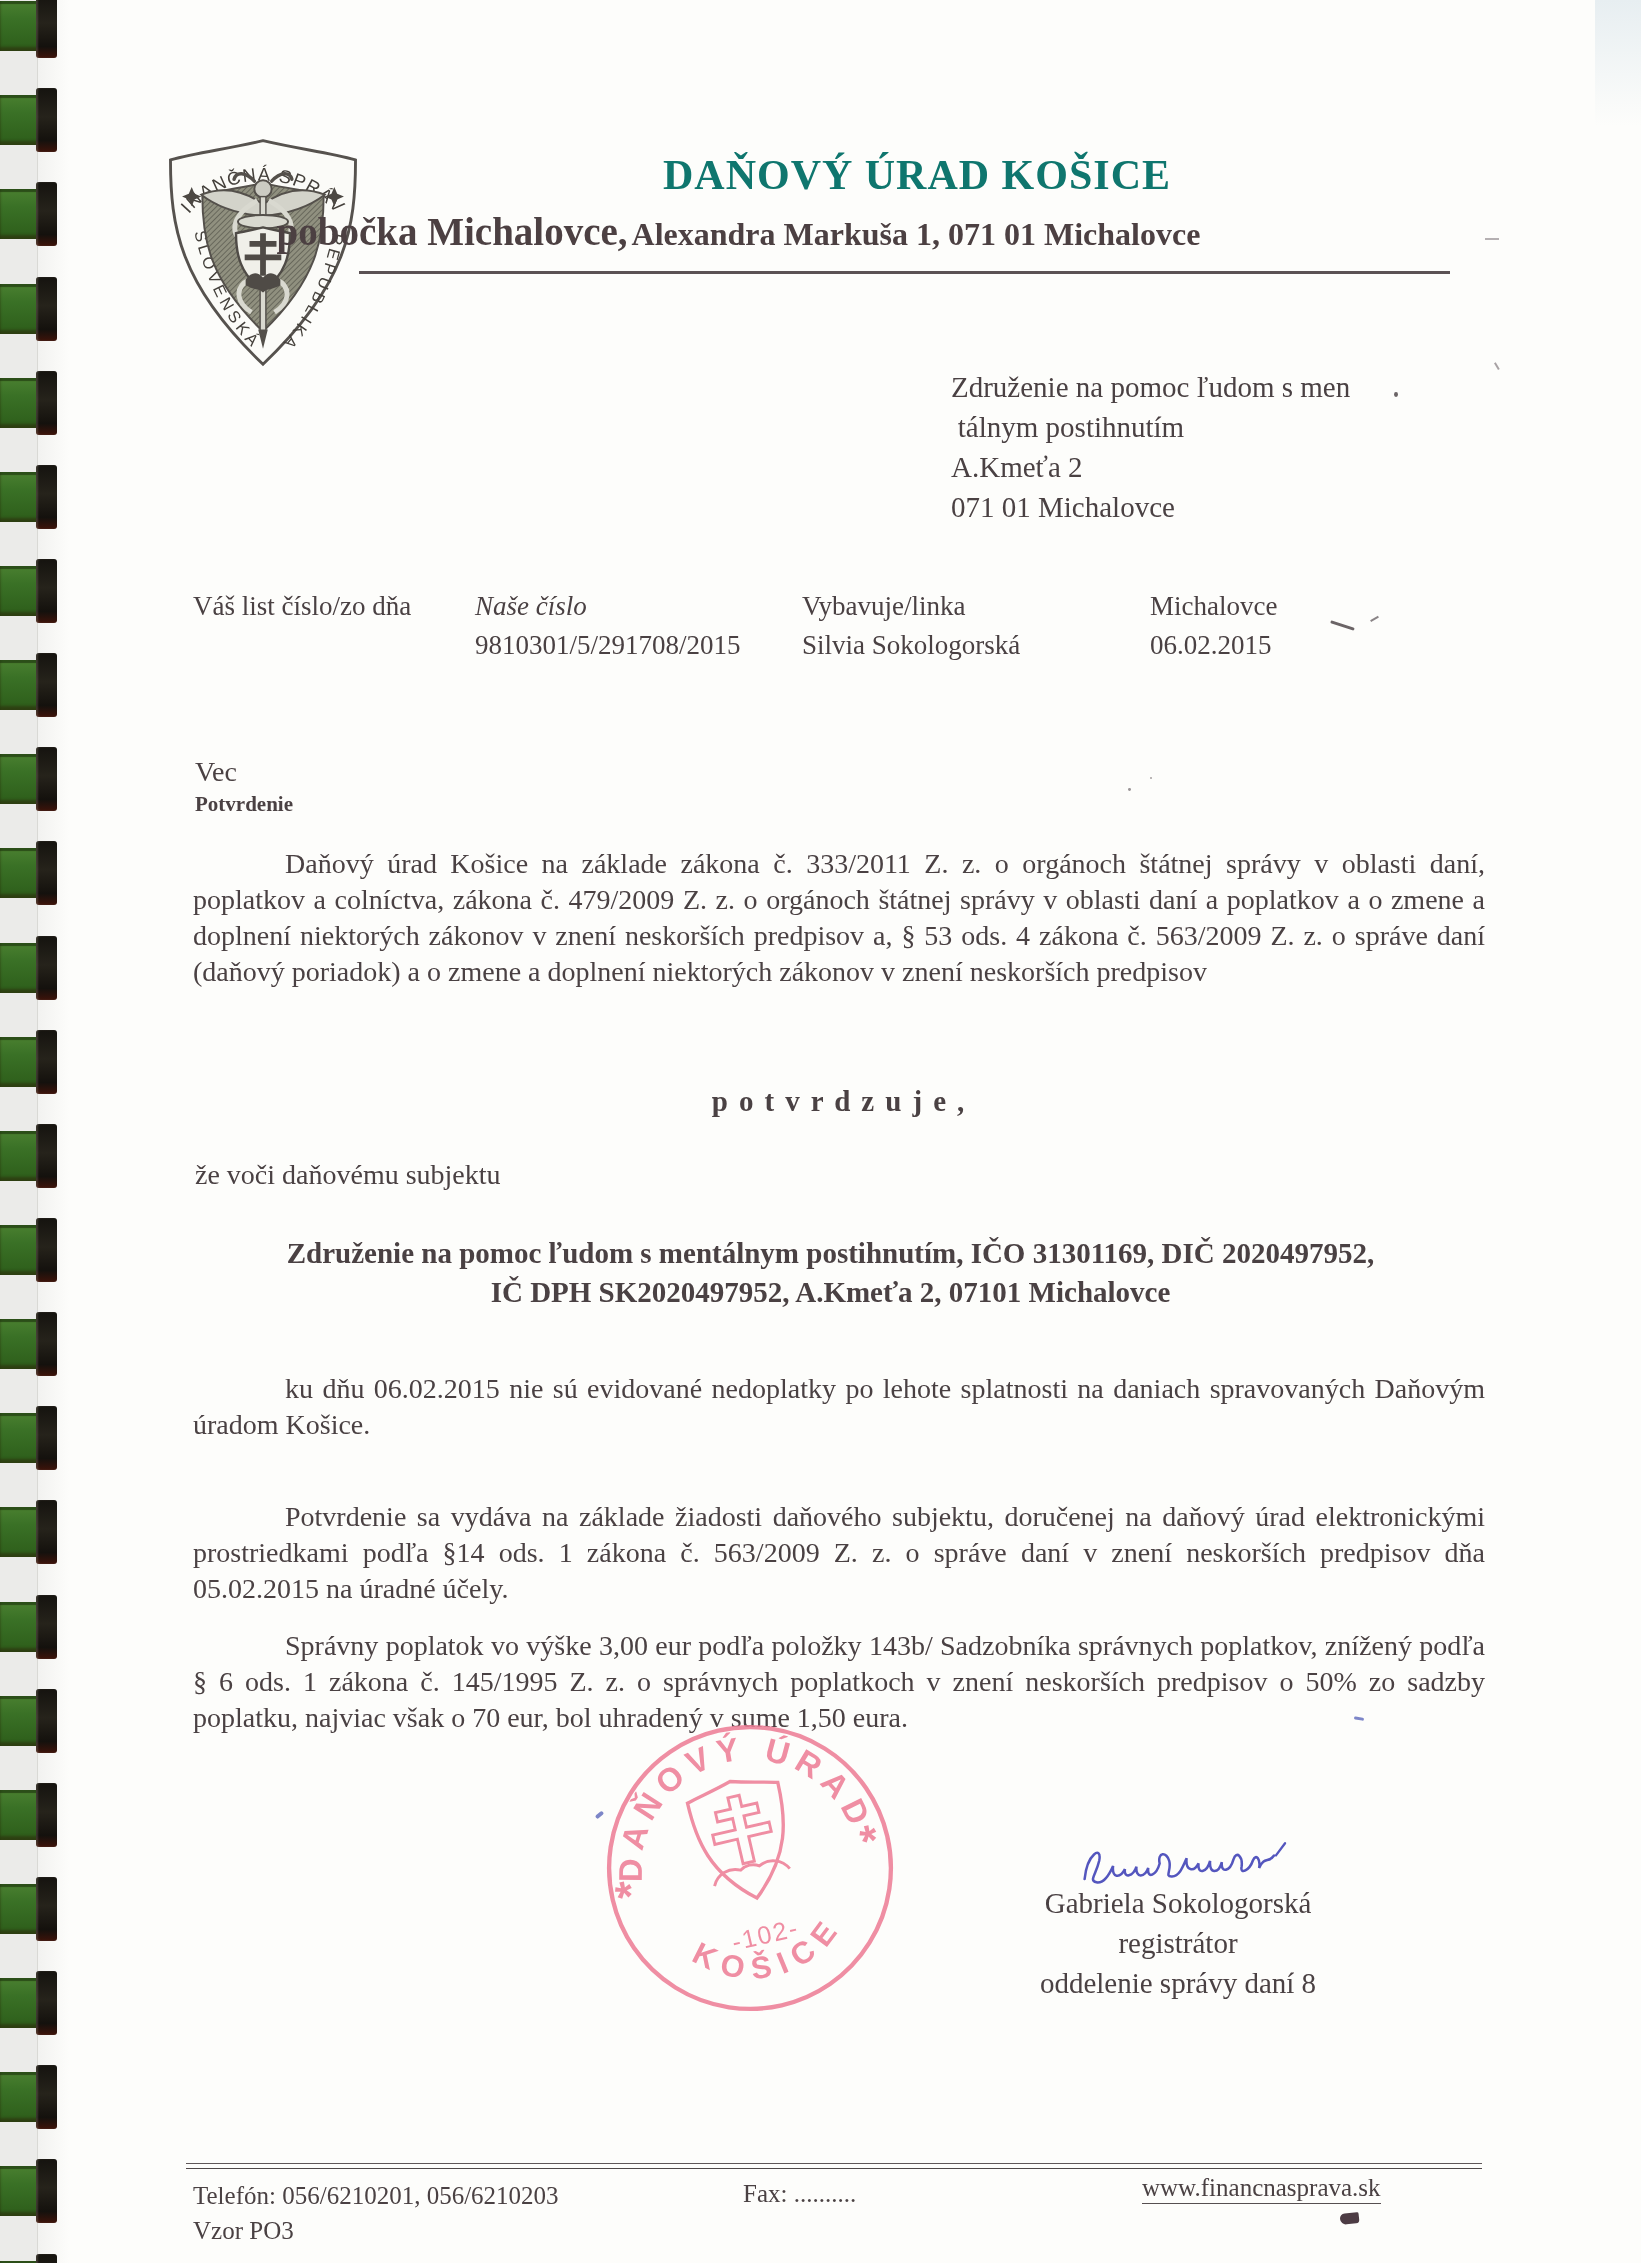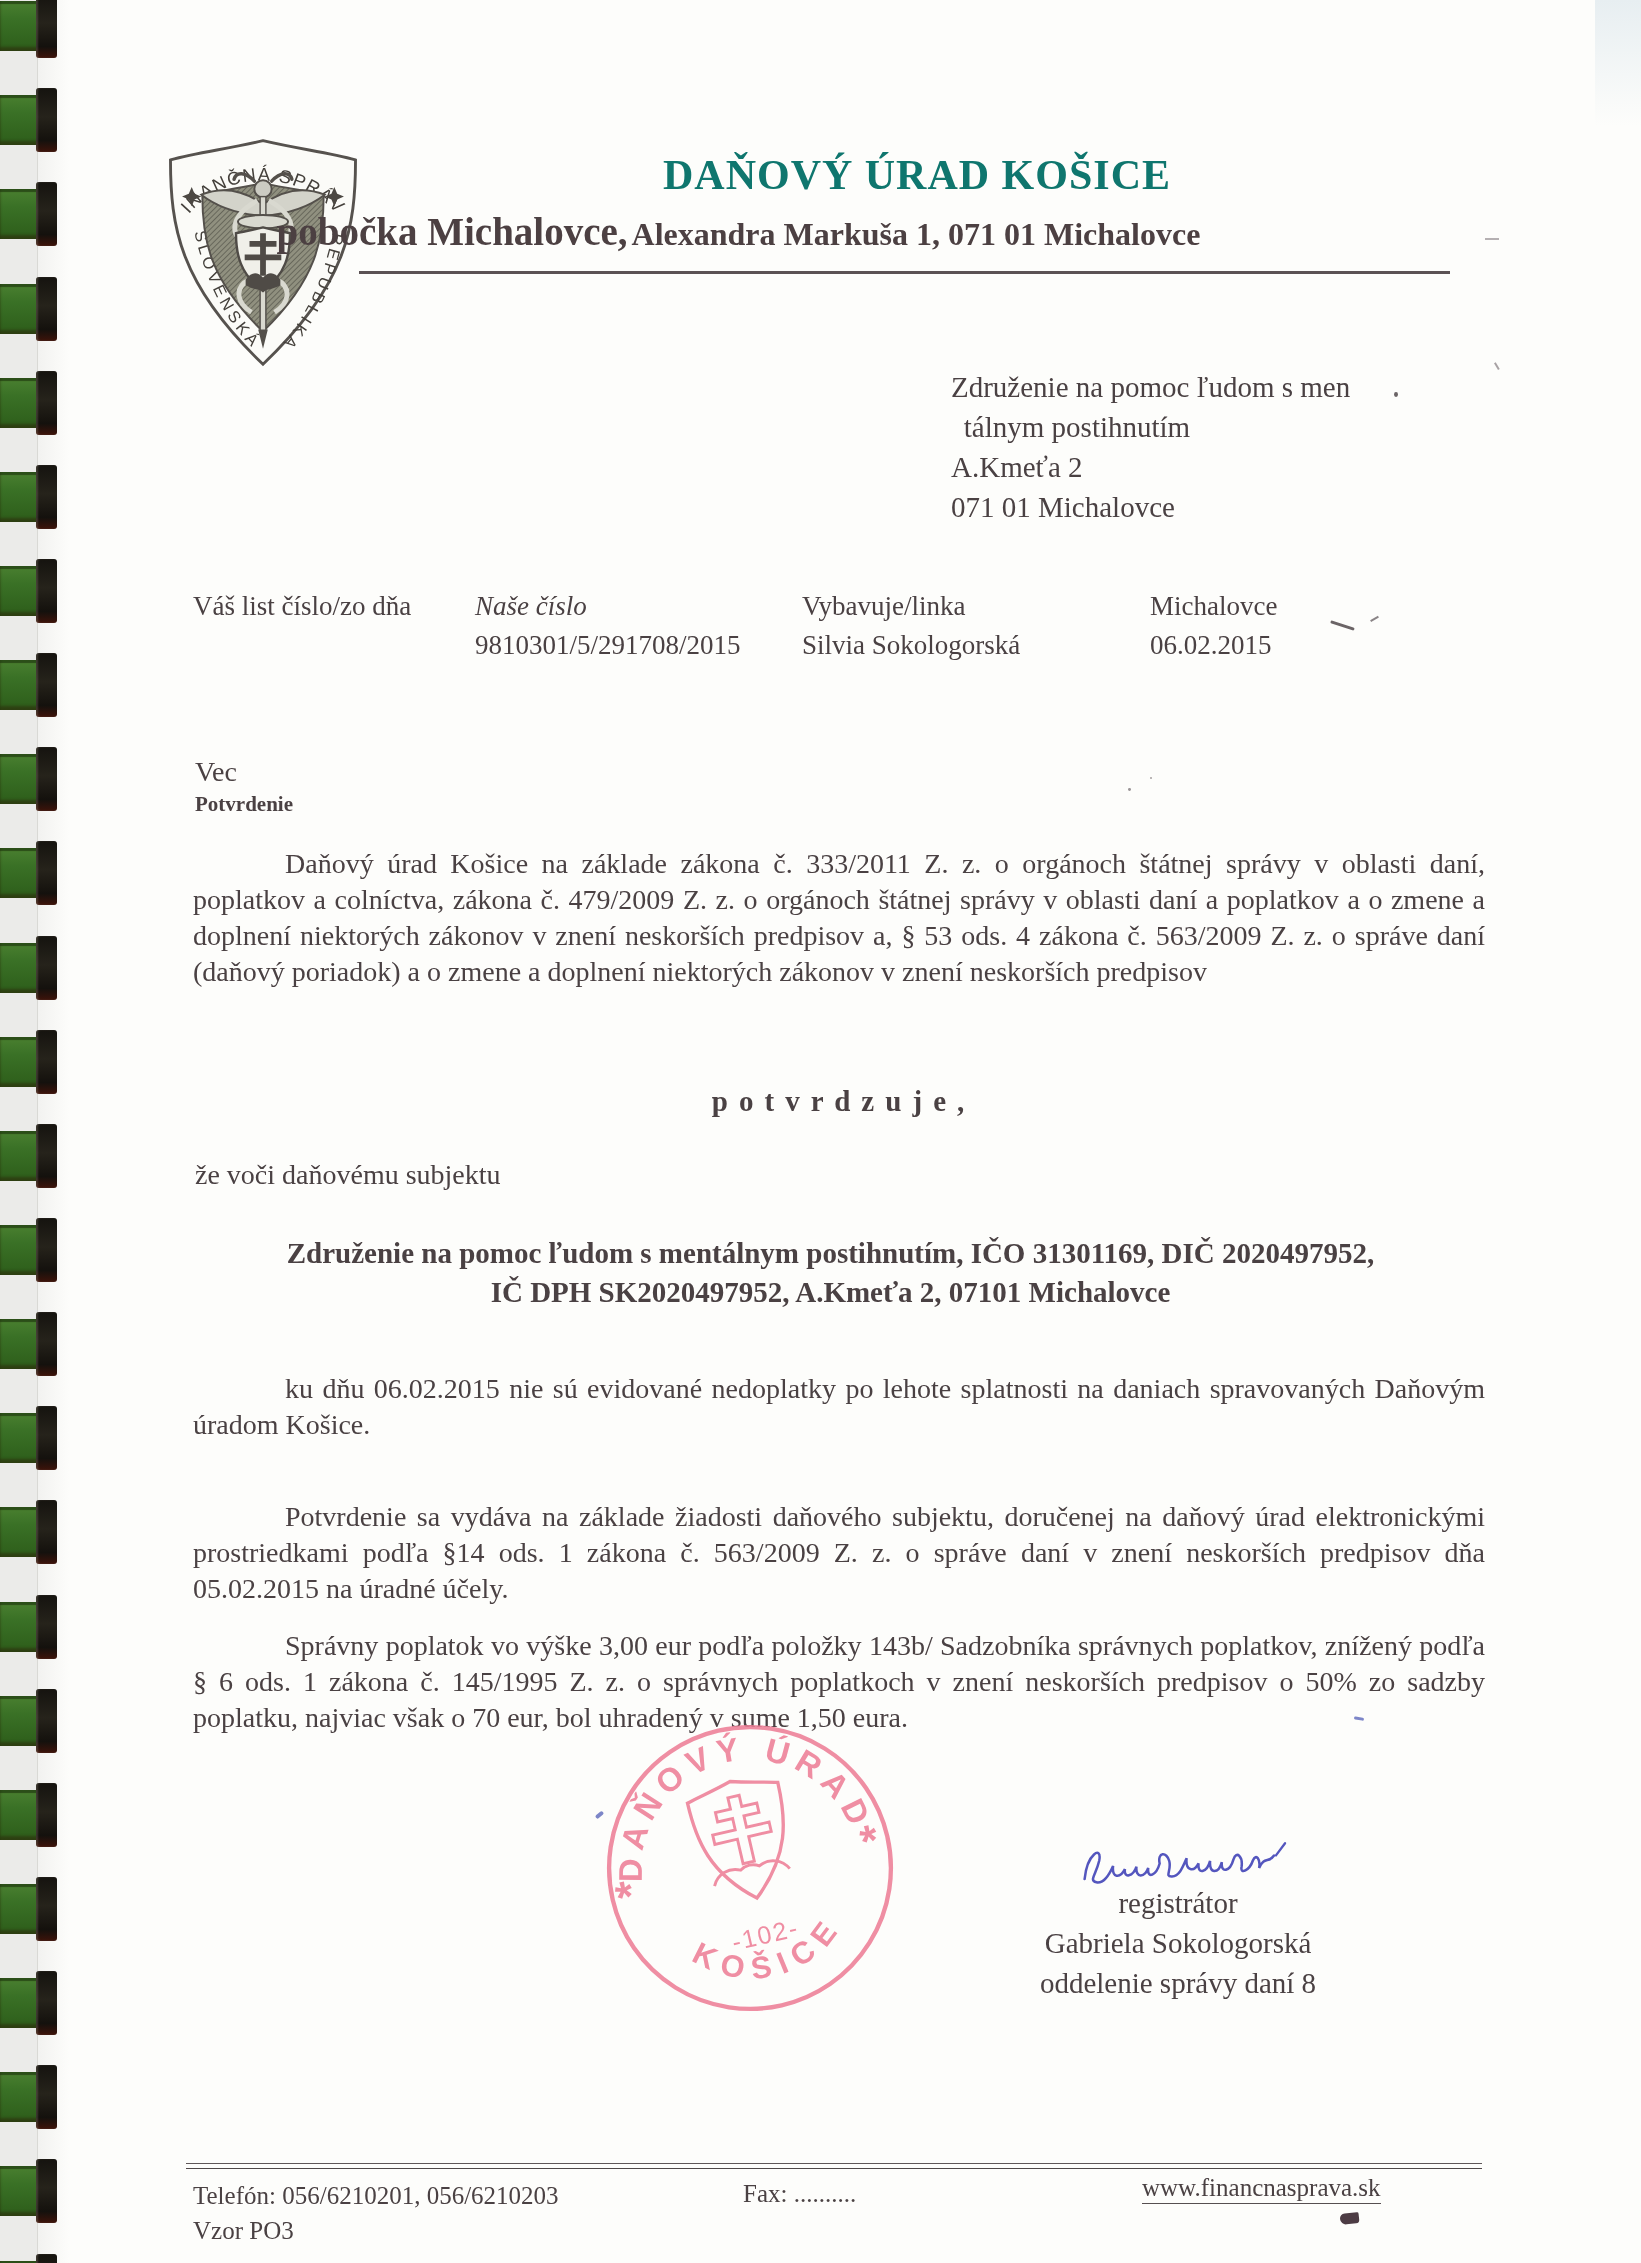--- a/index.html
+++ b/index.html
@@ -26,21 +26,21 @@
   
   .logo{position:absolute;left:153px;top:133px;width:220px;height:239px;}
   .title{position:absolute;left:386px;top:151px;width:1062px;text-align:center;
     font-size:42px;font-weight:bold;letter-spacing:1px;color:#0f766e;}
   .subtitle{position:absolute;left:135px;top:209px;width:1207px;text-align:center;color:#4c4042;white-space:nowrap;}
   .subtitle .big{font-size:39px;font-weight:bold;}
   .subtitle .small{font-size:32px;font-weight:bold;}
   .header-rule{position:absolute;left:359px;top:271px;width:1091px;height:2.9px;background:#5b5254;}
   
   .recipient{position:absolute;left:951px;top:367px;font-size:29px;line-height:40px;}
-  .recipient .l2{padding-left:6.8px;margin-left:6px;}
+  .recipient .l2{padding-left:6.8px;}
   
   .ref{position:absolute;font-size:27px;white-space:nowrap;}
   .ref.c1{left:193px;top:591px;}
   .ref.c2l{left:475px;top:591px;font-style:italic;} .ref.c2v{left:475px;top:630px;}
   .ref.c3l{left:802px;top:591px;} .ref.c3v{left:802px;top:630px;}
   .ref.c4l{left:1150px;top:591px;} .ref.c4v{left:1150px;top:630px;}
   
   .vec{position:absolute;left:195px;top:756px;font-size:28px;}
   .potvrdenie{position:absolute;left:195px;top:792px;font-size:21px;font-weight:bold;}
   
@@ -276,22 +276,22 @@
       <path d="M194 124 h12 v12 h16 v10 h-16 v12 h24 v10 h-24 v26 h-12 v-26 h-24 v-10 h24 v-12 h-16 v-10 h16 z" fill="none" stroke-width="3"></path>
       <path d="M160 210 a22 22 0 0 1 30 -10 a18 18 0 0 1 20 0 a22 22 0 0 1 30 10" fill="none" stroke-width="3"></path>
     </g>
   </svg>
 
   <svg class="sig-scribble" viewBox="0 0 230 70">
     <path d="M10 44 C14 18 30 10 26 26 C22 40 14 46 22 48 C30 50 36 40 40 32 C38 44 46 46 52 36 C50 46 60 44 64 34 C62 46 72 46 76 36 C74 48 84 44 88 32 C86 20 96 20 98 30 C100 40 92 46 100 46 C108 46 112 36 116 28 C114 40 122 44 128 34 C126 46 136 44 140 32 C138 46 148 46 152 34 C150 46 160 44 164 32 C168 22 174 30 172 40 C170 48 180 44 184 34 C188 26 192 34 190 42 C196 30 200 38 206 30" fill="none" stroke="#5456be" stroke-width="2.6" stroke-linecap="round"></path>
     <path d="M208 30 l10 -12" fill="none" stroke="#5456be" stroke-width="2.4" stroke-linecap="round"></path>
   </svg>
   <div class="sig-block">
+    <div>Gabriela Sokologorská</div>
     <div>registrátor</div>
-    <div>Gabriela Sokologorská</div>
     <div>oddelenie správy daní 8</div>
   </div>
 
   <div class="footer-rule"></div>
   <div class="foot f-phone">Telefón: 056/6210201, 056/6210203</div>
   <div class="foot f-model">Vzor PO3</div>
   <div class="foot f-fax">Fax: ..........</div>
   <div class="foot f-web">www.financnasprava.sk</div>
 
   <div class="art dot" style="left:1394px;top:392px;width:3.9px;height:4.8px;"></div>

